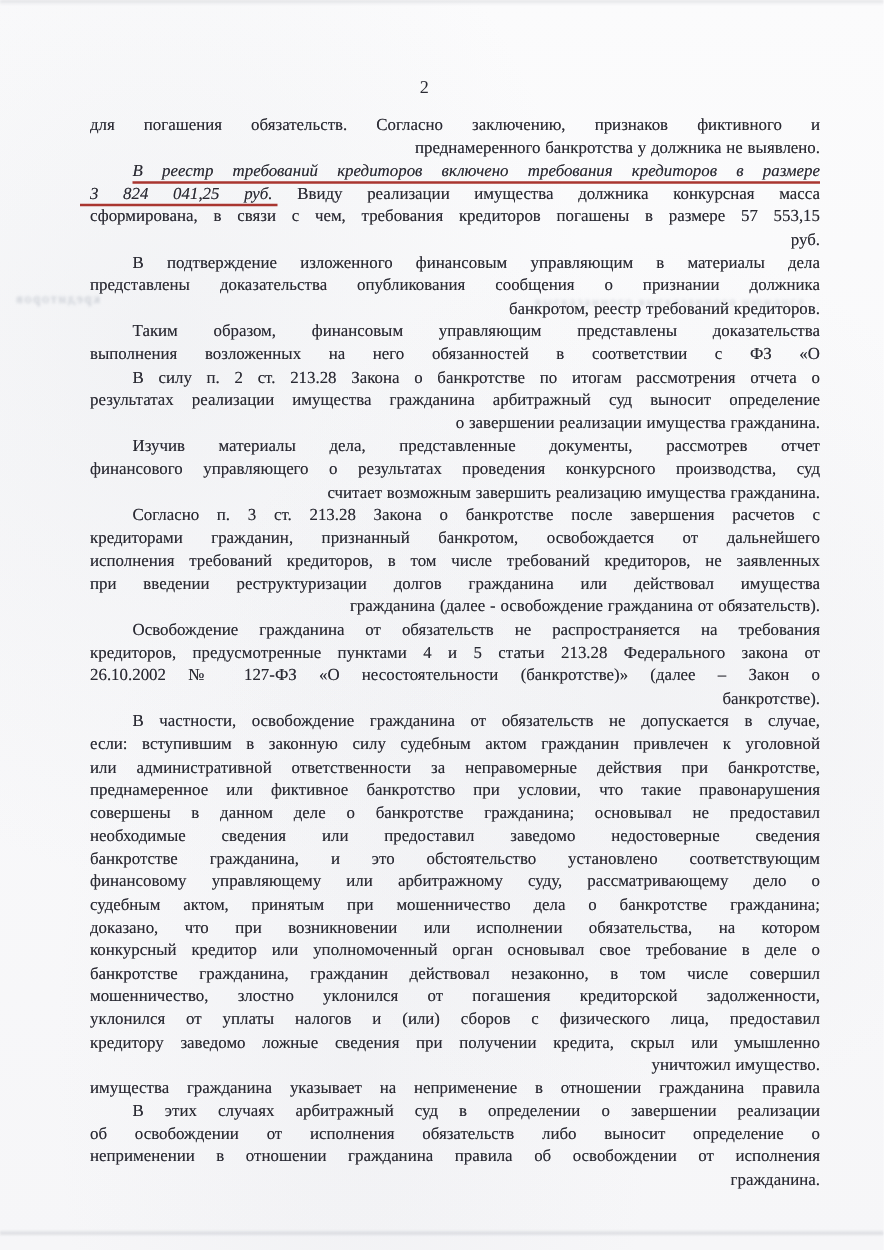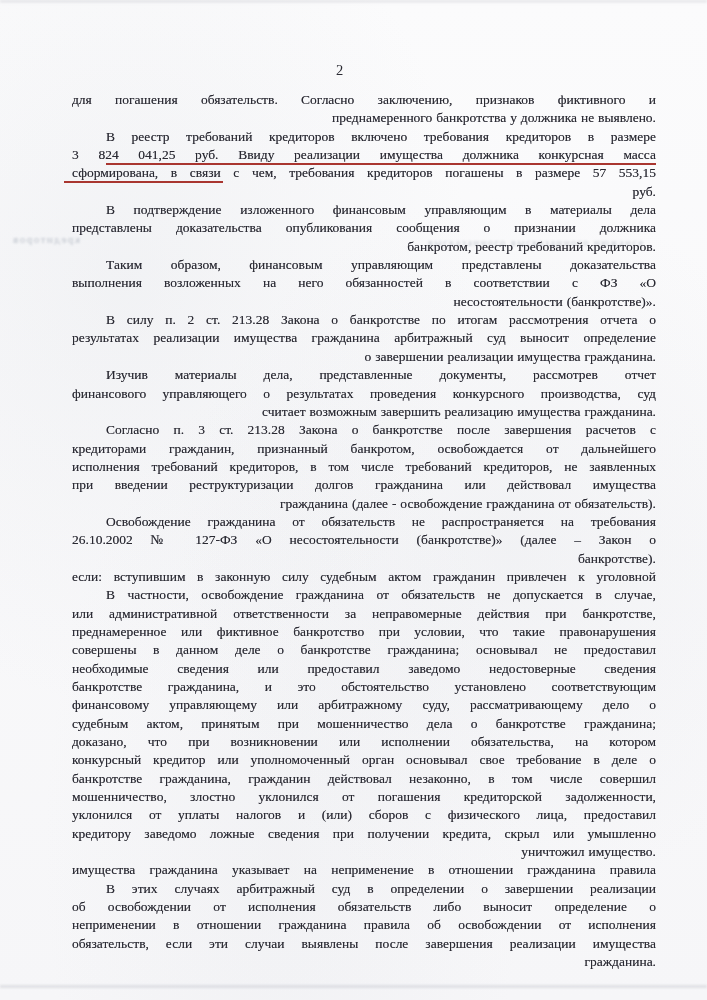--- a/index.html
+++ b/index.html
@@ -30,21 +30,22 @@
     font-size:13.5px;line-height:18.35px;color:#2a2a33;
     text-shadow:0 0 0.4px rgba(42,42,51,0.55);
     word-spacing:0.5px;
   }
   .para{margin:0;}
   .line{white-space:normal;text-align:right;}
   .line.just{text-align:justify;text-align-last:justify;}
   .line.ind{margin-left:34px;}
   .u-red{
     border-bottom:2.5px solid #a93630;
-    padding-bottom:19px;
+    padding-bottom:1px;
+    font-style:italic;
   }
   .u-red2{
     margin-left:-8px;padding-left:8px;
     padding-right:4px;margin-right:-4px;
   }
   .bleed{
     position:absolute;color:#8f98a6;pointer-events:none;
     filter:blur(1.3px);letter-spacing:1.5px;
   }
   .bleed-left{
@@ -79,63 +80,62 @@
       <div class="line"><span>руб.</span></div>
     </div>
     <div class="para">
       <div class="line just ind"><span>В подтверждение изложенного финансовым управляющим в материалы дела</span></div>
       <div class="line just"><span>представлены доказательства опубликования сообщения о признании должника</span></div>
       <div class="line"><span>банкротом, реестр требований кредиторов.</span></div>
     </div>
     <div class="para">
       <div class="line just ind"><span>Таким образом, финансовым управляющим представлены доказательства</span></div>
       <div class="line just"><span>выполнения возложенных на него обязанностей в соответствии с ФЗ «О</span></div>
-      <div class="line"><span>несостоятельности (банкротстве)».</span></div>
     </div>
     <div class="para">
       <div class="line just ind"><span>В силу п. 2 ст. 213.28 Закона о банкротстве по итогам рассмотрения отчета о</span></div>
       <div class="line just"><span>результатах реализации имущества гражданина арбитражный суд выносит определение</span></div>
       <div class="line"><span>о завершении реализации имущества гражданина.</span></div>
     </div>
     <div class="para">
       <div class="line just ind"><span>Изучив материалы дела, представленные документы, рассмотрев отчет</span></div>
       <div class="line just"><span>финансового управляющего о результатах проведения конкурсного производства, суд</span></div>
       <div class="line"><span>считает возможным завершить реализацию имущества гражданина.</span></div>
     </div>
     <div class="para">
       <div class="line just ind"><span>Согласно п. 3 ст. 213.28 Закона о банкротстве после завершения расчетов с</span></div>
       <div class="line just"><span>кредиторами гражданин, признанный банкротом, освобождается от дальнейшего</span></div>
       <div class="line just"><span>исполнения требований кредиторов, в том числе требований кредиторов, не заявленных</span></div>
       <div class="line just"><span>при введении реструктуризации долгов гражданина или действовал имущества</span></div>
       <div class="line"><span>гражданина (далее - освобождение гражданина от обязательств).</span></div>
     </div>
     <div class="para">
       <div class="line just ind"><span>Освобождение гражданина от обязательств не распространяется на требования</span></div>
+      <div class="line just"><span>кредиторов, предусмотренные пунктами 4 и 5 статьи 213.28 Федерального закона от</span></div>
       <div class="line just"><span>26.10.2002 № 127-ФЗ «О несостоятельности (банкротстве)» (далее – Закон о</span></div>
       <div class="line"><span>банкротстве).</span></div>
     </div>
     <div class="para">
+      <div class="line just ind"><span>В частности, освобождение гражданина от обязательств не допускается в случае,</span></div>
       <div class="line just"><span>если: вступившим в законную силу судебным актом гражданин привлечен к уголовной</span></div>
-      <div class="line just ind"><span>В частности, освобождение гражданина от обязательств не допускается в случае,</span></div>
       <div class="line just"><span>или административной ответственности за неправомерные действия при банкротстве,</span></div>
       <div class="line just"><span>преднамеренное или фиктивное банкротство при условии, что такие правонарушения</span></div>
       <div class="line just"><span>совершены в данном деле о банкротстве гражданина; основывал не предоставил</span></div>
       <div class="line just"><span>необходимые сведения или предоставил заведомо недостоверные сведения</span></div>
       <div class="line just"><span>банкротстве гражданина, и это обстоятельство установлено соответствующим</span></div>
       <div class="line just"><span>финансовому управляющему или арбитражному суду, рассматривающему дело о</span></div>
       <div class="line just"><span>судебным актом, принятым при мошенничество дела о банкротстве гражданина;</span></div>
       <div class="line just"><span>доказано, что при возникновении или исполнении обязательства, на котором</span></div>
       <div class="line just"><span>конкурсный кредитор или уполномоченный орган основывал свое требование в деле о</span></div>
       <div class="line just"><span>банкротстве гражданина, гражданин действовал незаконно, в том числе совершил</span></div>
       <div class="line just"><span>мошенничество, злостно уклонился от погашения кредиторской задолженности,</span></div>
       <div class="line just"><span>уклонился от уплаты налогов и (или) сборов с физического лица, предоставил</span></div>
       <div class="line just"><span>кредитору заведомо ложные сведения при получении кредита, скрыл или умышленно</span></div>
       <div class="line"><span>уничтожил имущество.</span></div>
     </div>
     <div class="para">
       <div class="line just"><span>имущества гражданина указывает на неприменение в отношении гражданина правила</span></div>
       <div class="line just ind"><span>В этих случаях арбитражный суд в определении о завершении реализации</span></div>
       <div class="line just"><span>об освобождении от исполнения обязательств либо выносит определение о</span></div>
       <div class="line just"><span>неприменении в отношении гражданина правила об освобождении от исполнения</span></div>
-      <div class="line just"><span>обязательств, если эти случаи выявлены после завершения реализации имущества</span></div>
       <div class="line"><span>гражданина.</span></div>
     </div>
   </div>
 
 </body></html>

